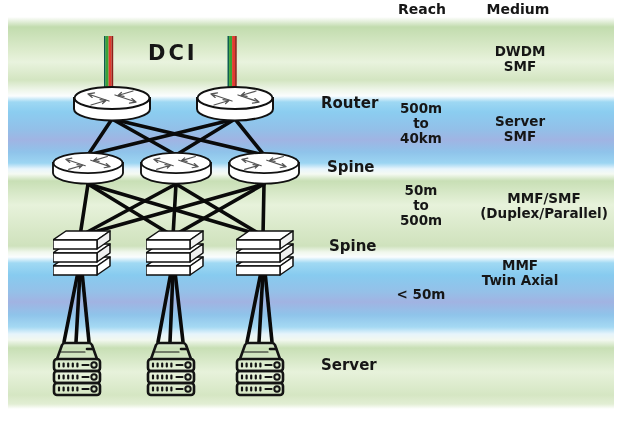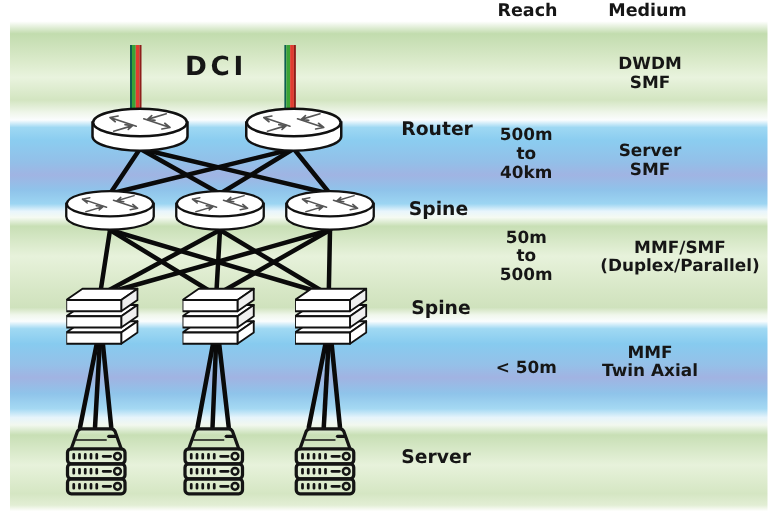--- a/index.html
+++ b/index.html
@@ -158,15 +158,15 @@
 to
 500m</div>
   <div class="lbl cell" style="left:381px;top:287px;width:80px;">&lt; 50m</div>
 
   <div class="lbl cell" style="left:438px;top:44px;width:164px;">DWDM
 SMF</div>
   <div class="lbl cell" style="left:438px;top:114px;width:164px;">Server
 SMF</div>
   <div class="lbl cell" style="left:462px;top:191px;width:164px;">MMF/SMF
 (Duplex/Parallel)</div>
-  <div class="lbl cell" style="left:438px;top:275px;width:164px;">MMF
+  <div class="lbl cell" style="left:438px;top:258px;width:164px;">MMF
 Twin Axial</div>
 </div>
 
 </body></html>

